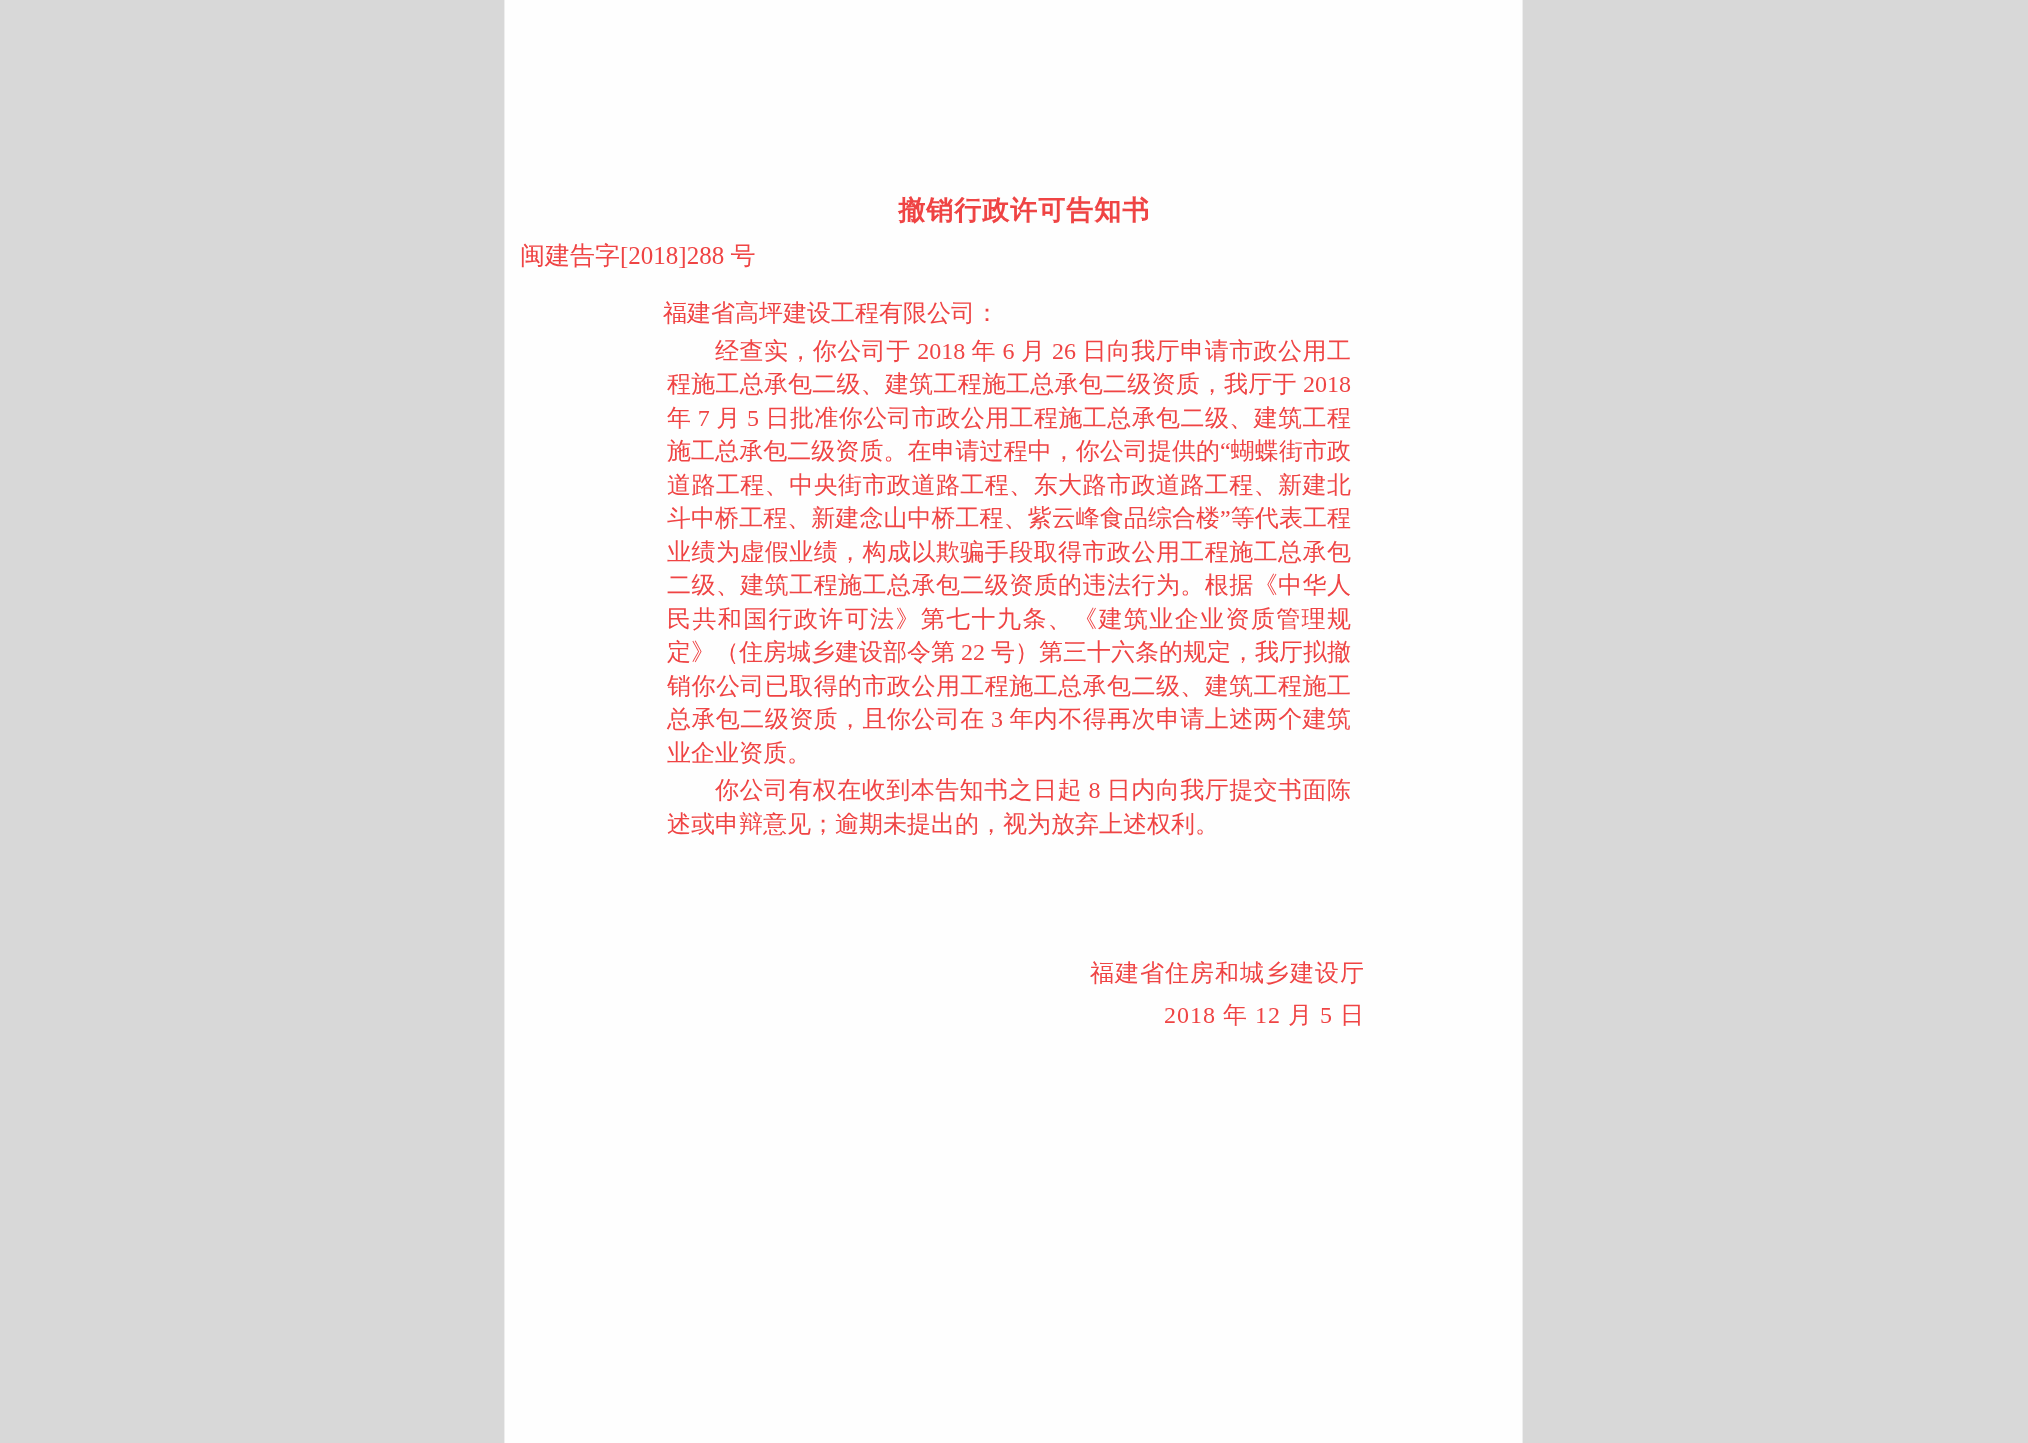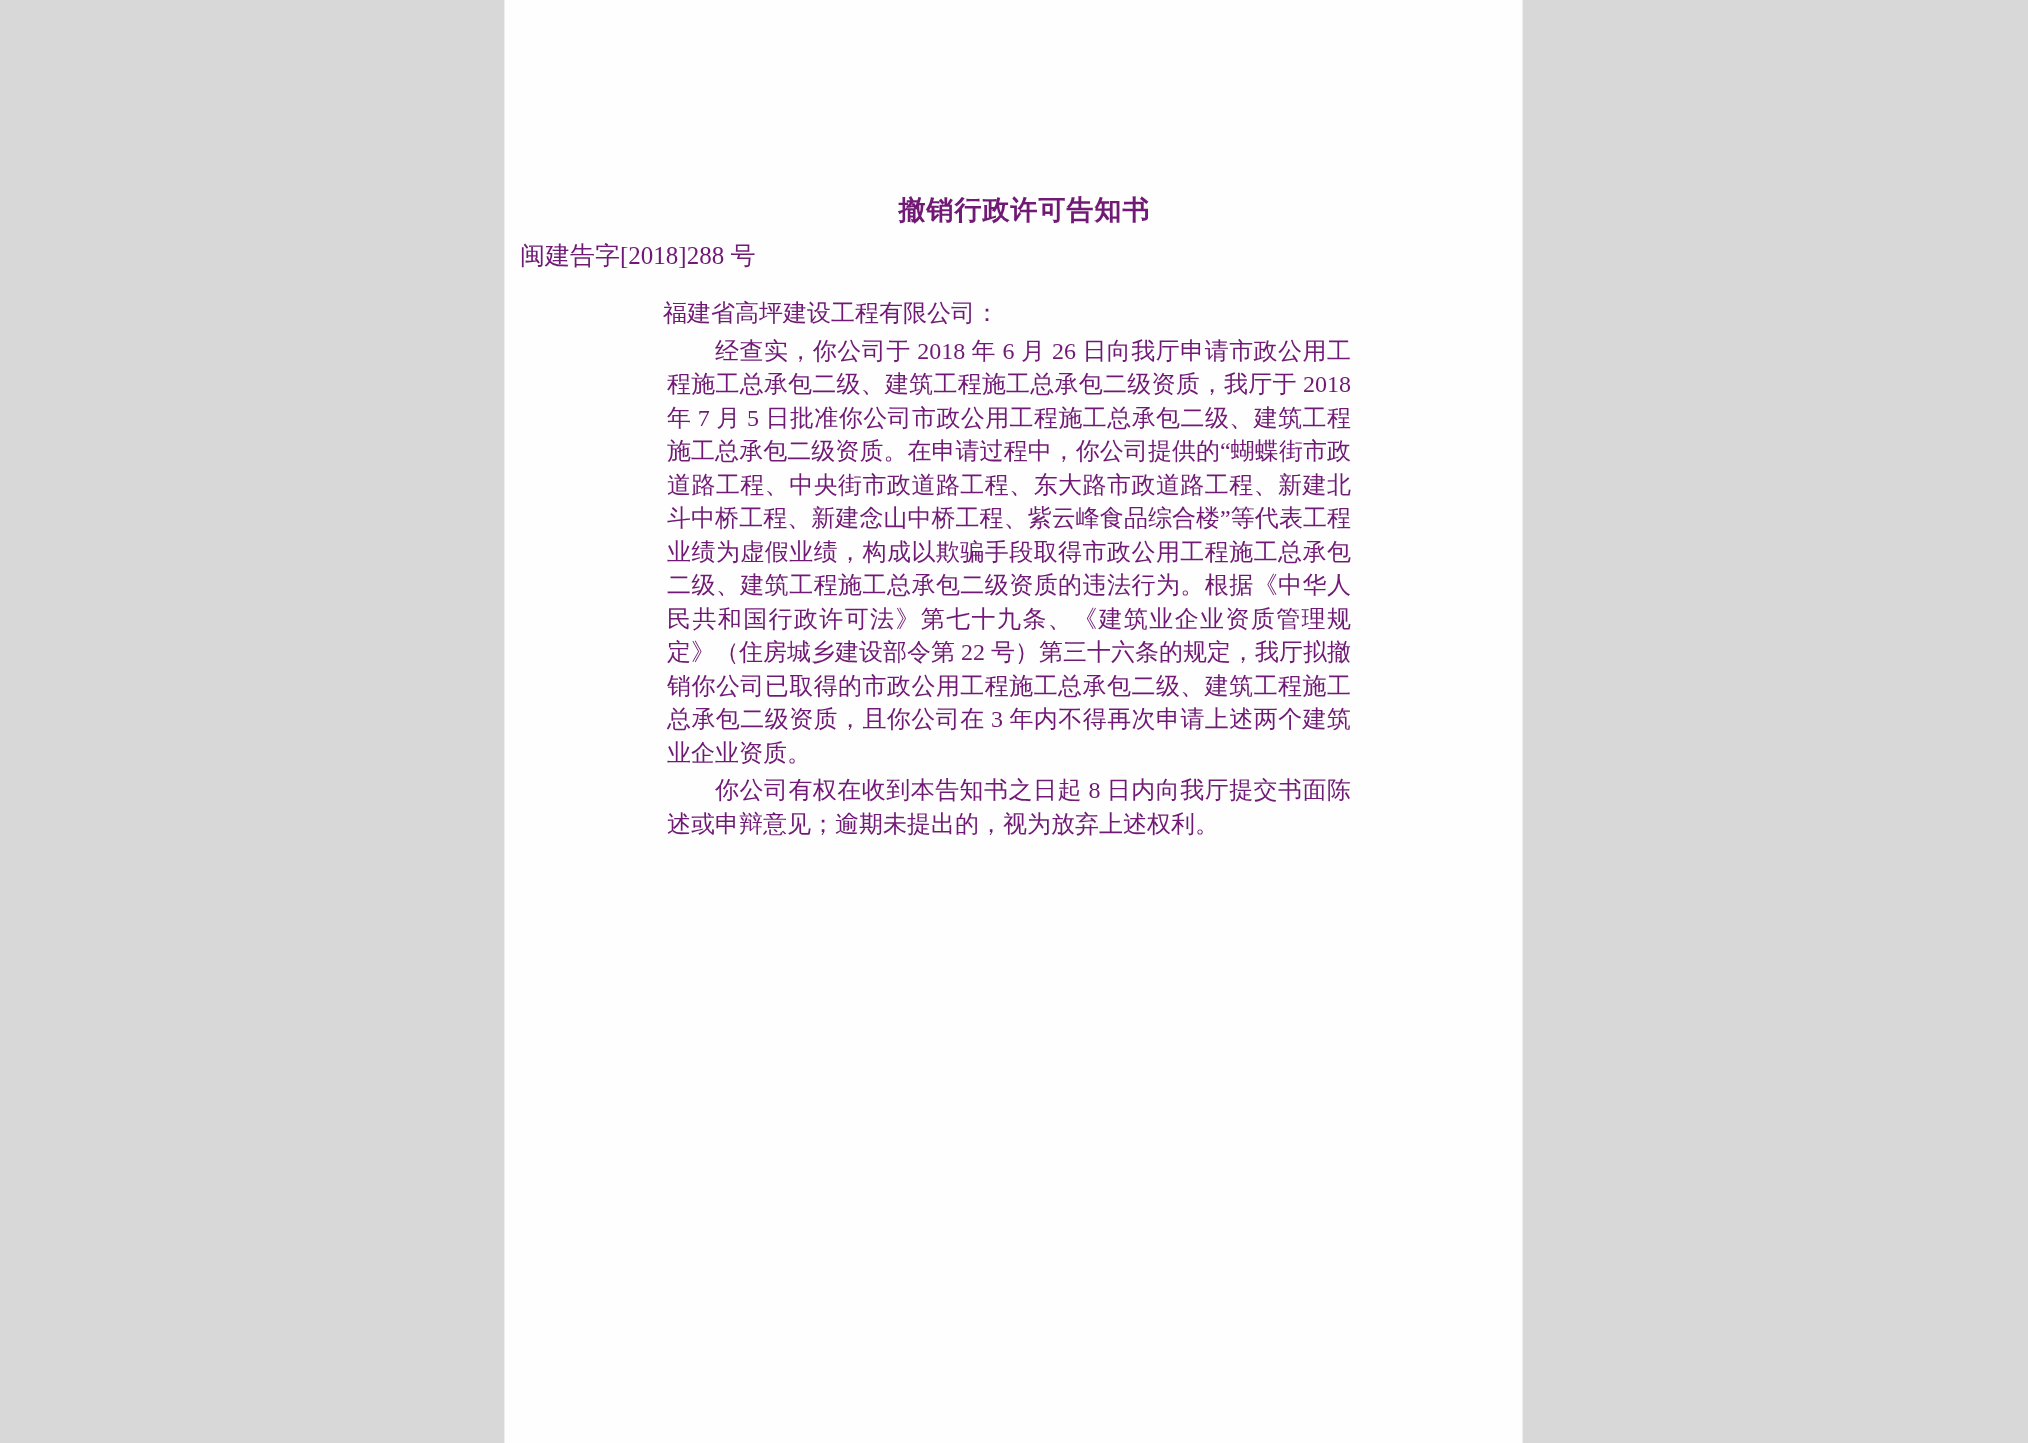--- a/index.html
+++ b/index.html
@@ -18,21 +18,21 @@
     background: #d8d8d8;
   }
   .page {
     position: absolute;
     left: 504px;
     top: 0;
     width: 1019px;
     height: 1443px;
     background: #fefefe;
     box-shadow: inset -1px 0 0 #eeeeee, inset 1px 0 0 #eeeeee;
-    color: #701a75;
+    color: #ef4444;
   }
   .title {
     position: absolute;
     top: 192px;
     left: 0;
     width: 100%;
     margin: 0;
     padding-left: 22px;
     box-sizing: border-box;
     text-align: center;
@@ -89,15 +89,19 @@
     <h1 class="title">撤销行政许可告知书</h1>
 
     <div class="doc-number">闽建告字[2018]288 号</div>
 
     <div class="body-text">
       <div class="addressee">福建省高坪建设工程有限公司：</div>
       <p class="para">经查实，你公司于 2018 年 6 月 26 日向我厅申请市政公用工程施工总承包二级、建筑工程施工总承包二级资质，我厅于 2018 年 7 月 5 日批准你公司市政公用工程施工总承包二级、建筑工程施工总承包二级资质。在申请过程中，你公司提供的“蝴蝶街市政道路工程、中央街市政道路工程、东大路市政道路工程、新建北斗中桥工程、新建念山中桥工程、紫云峰食品综合楼”等代表工程业绩为虚假业绩，构成以欺骗手段取得市政公用工程施工总承包二级、建筑工程施工总承包二级资质的违法行为。根据《中华人民共和国行政许可法》第七十九条、《建筑业企业资质管理规定》（住房城乡建设部令第 22 号）第三十六条的规定，我厅拟撤销你公司已取得的市政公用工程施工总承包二级、建筑工程施工总承包二级资质，且你公司在 3 年内不得再次申请上述两个建筑业企业资质。</p>
       <p class="para">你公司有权在收到本告知书之日起 8 日内向我厅提交书面陈述或申辩意见；逾期未提出的，视为放弃上述权利。</p>
     </div>
 
+    <div class="sign-block">
+      <div class="sign-line">福建省住房和城乡建设厅</div>
+      <div class="sign-line">2018 年 12 月 5 日</div>
+    </div>
 
   </div>
 </div>
 
 </body></html>

